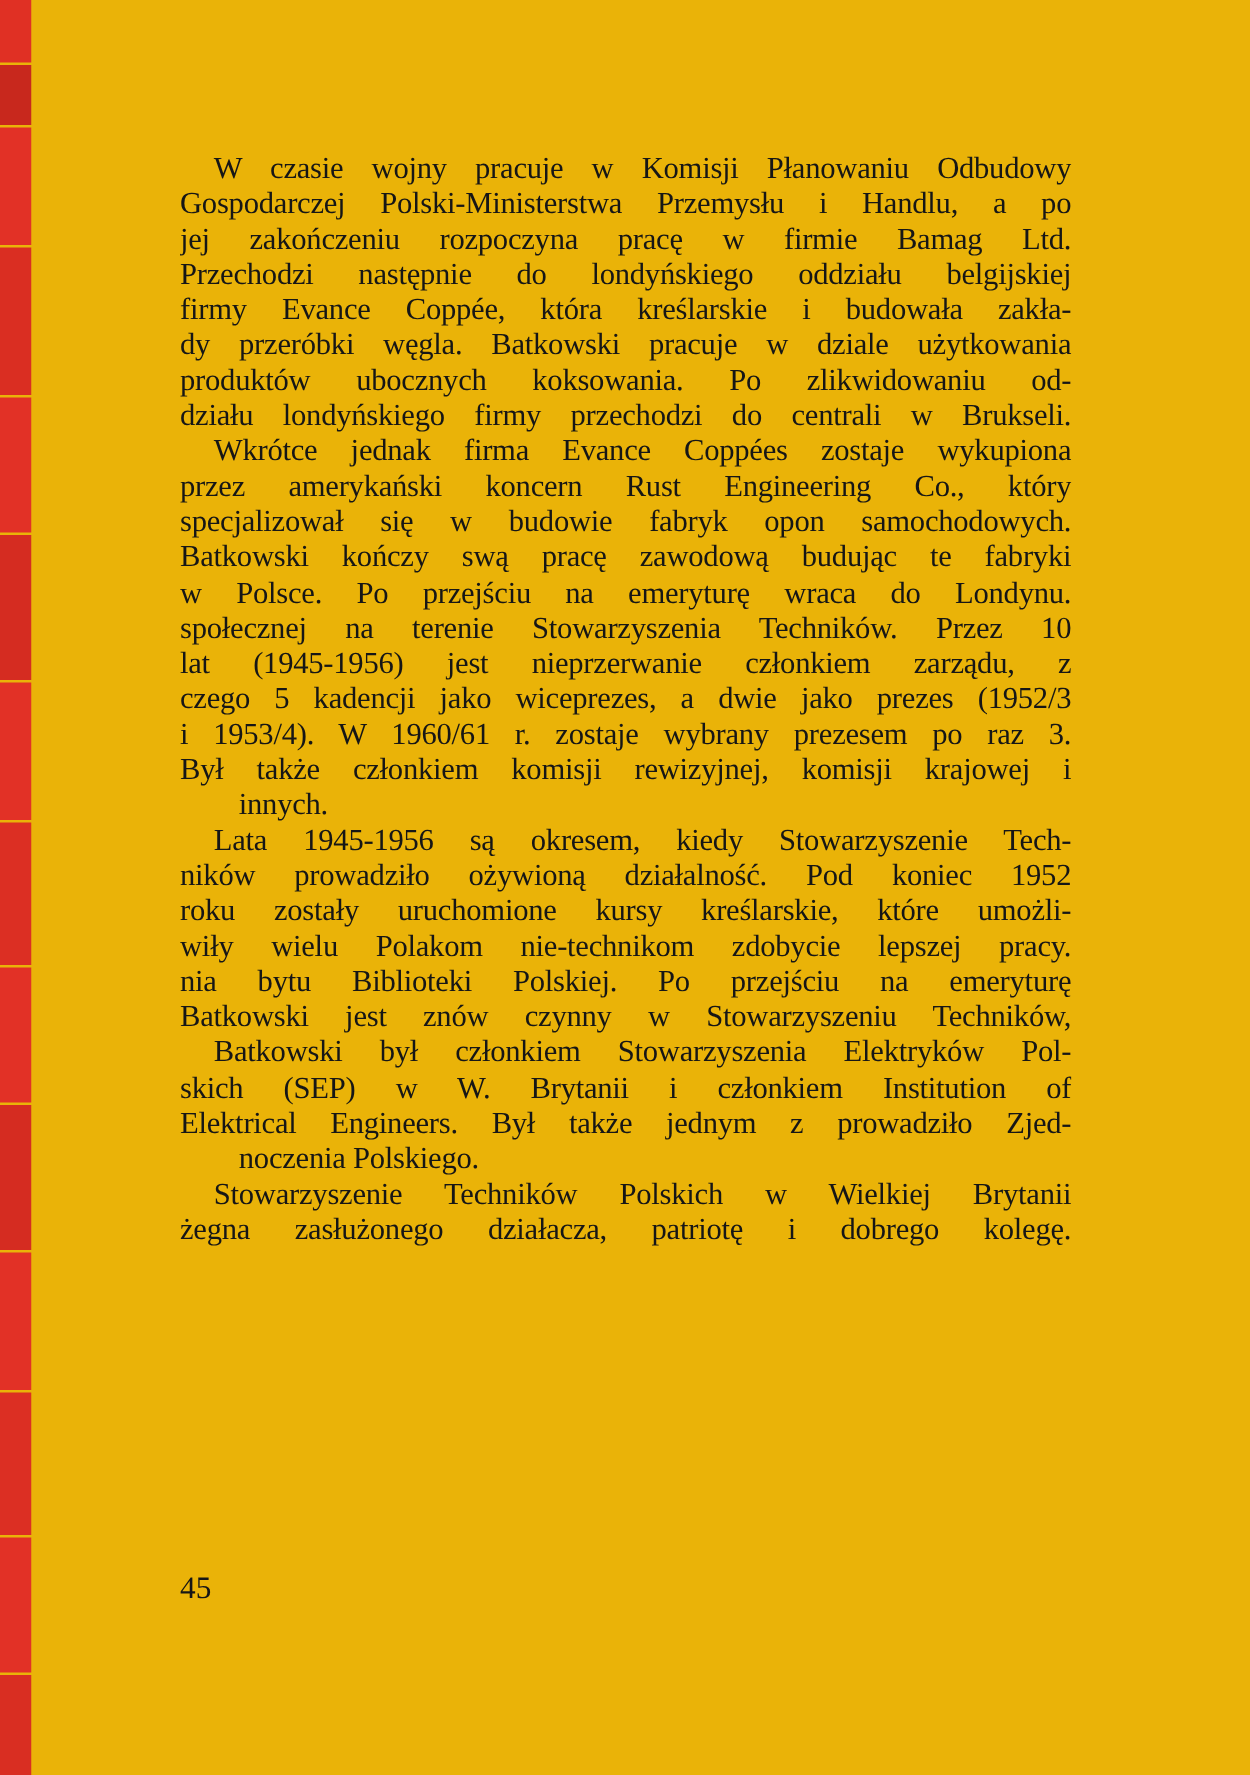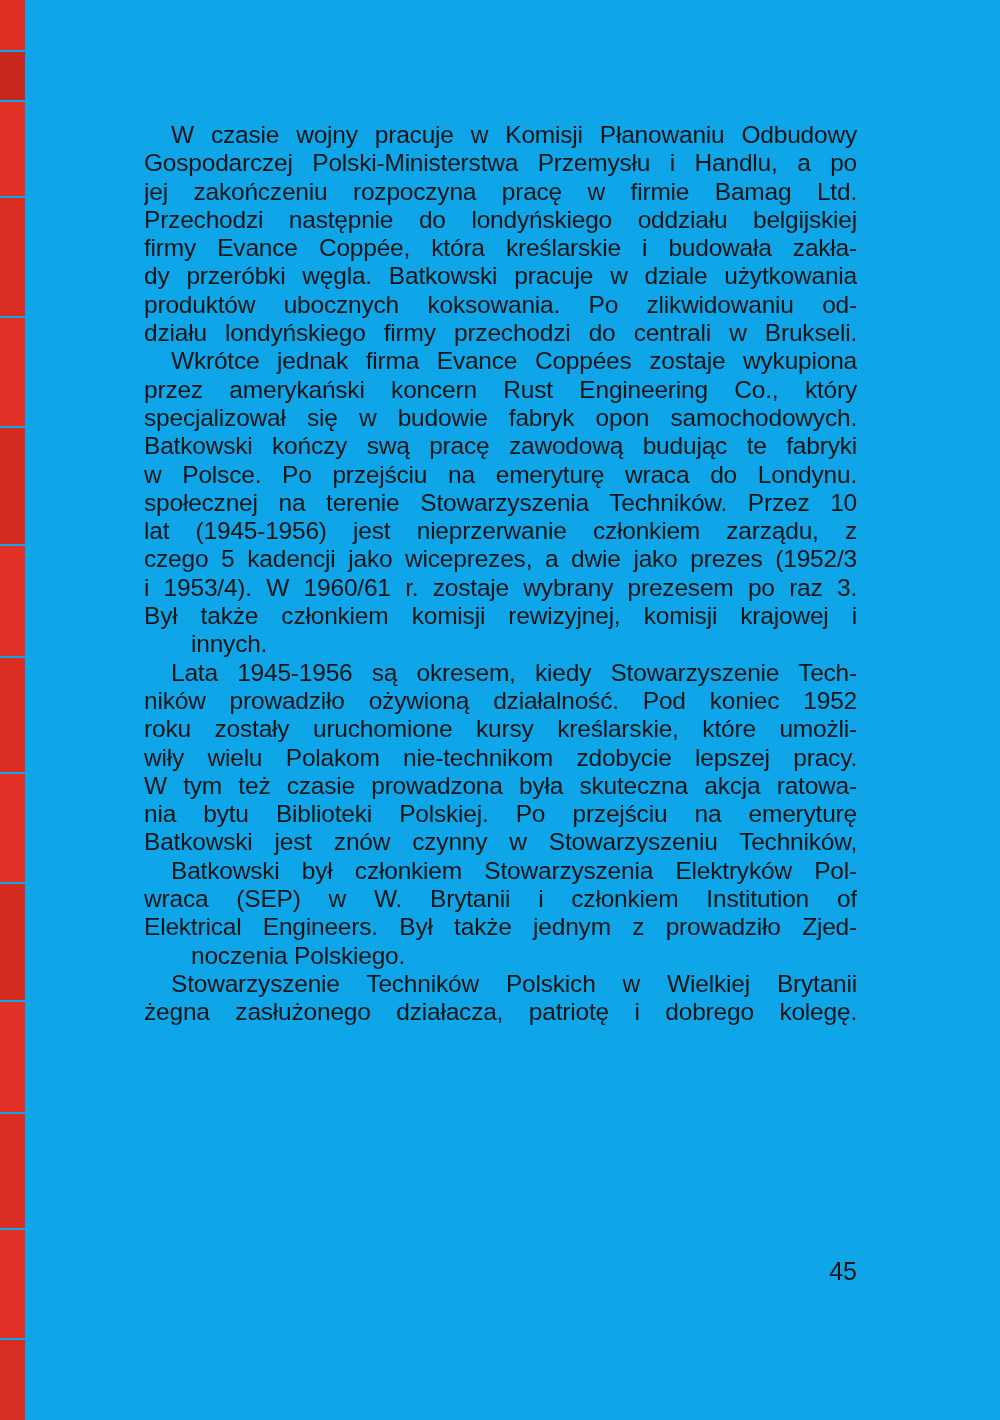--- a/index.html
+++ b/index.html
@@ -1,22 +1,22 @@
 <!DOCTYPE html>
 <html><head>
 <meta charset="utf-8">
 <style>
   html, body { margin: 0; padding: 0; background: #ffffff; }
   .page {
     position: relative;
     width: 1000px;
     height: 1420px;
-    background: #0ea5e9;
+    background: #eab308;
     overflow: hidden;
-    font-family: Liberation Sans, sans-serif;
+    font-family: Liberation Serif, serif;
   }
   .redbar {
     position: absolute;
     left: 0; top: 0;
     width: 25px; height: 1420px;
     display: flex;
     flex-direction: column;
     gap: 2px;
   }
   .redbar .seg { width: 100%; }
@@ -38,21 +38,21 @@
     overflow: hidden;
     white-space: normal;
   }
   .line.pfirst { text-indent: 27px; }
   .line.plast  { text-align-last: left; margin-left: 47px; }
   .page-number {
     position: absolute;
     left: 144px;
     top: 1257px;
     width: 713px;
-    text-align: right;
+    text-align: left;
     font-size: 25px;
     line-height: 28px;
     color: #161616;
   }
 </style>
 </head>
 <body>
 
 <div class="page">
   <div class="redbar" id="redbar">
@@ -95,27 +95,26 @@
         <div class="line">czego 5 kadencji jako wiceprezes, a dwie jako prezes (1952/3</div>
         <div class="line">i 1953/4). W 1960/61 r. zostaje wybrany prezesem po raz 3.</div>
         <div class="line">Był także członkiem komisji rewizyjnej, komisji krajowej i</div>
         <div class="line plast">innych.</div>
       </div>
       <div class="para">
         <div class="line pfirst">Lata 1945-1956 są okresem, kiedy Stowarzyszenie Tech-</div>
         <div class="line">ników prowadziło ożywioną działalność. Pod koniec 1952</div>
         <div class="line">roku zostały uruchomione kursy kreślarskie, które umożli-</div>
         <div class="line">wiły wielu Polakom nie-technikom zdobycie lepszej pracy.</div>
-        <div class="line">W tym też czasie prowadzona była skuteczna akcja ratowa-</div>
         <div class="line">nia bytu Biblioteki Polskiej. Po przejściu na emeryturę</div>
         <div class="line">Batkowski jest znów czynny w Stowarzyszeniu Techników,</div>
       </div>
       <div class="para">
         <div class="line pfirst">Batkowski był członkiem Stowarzyszenia Elektryków Pol-</div>
-        <div class="line">wraca (SEP) w W. Brytanii i członkiem Institution of</div>
+        <div class="line">skich (SEP) w W. Brytanii i członkiem Institution of</div>
         <div class="line">Elektrical Engineers. Był także jednym z prowadziło Zjed-</div>
         <div class="line plast">noczenia Polskiego.</div>
       </div>
       <div class="para">
         <div class="line pfirst">Stowarzyszenie Techników Polskich w Wielkiej Brytanii</div>
         <div class="line">żegna zasłużonego działacza, patriotę i dobrego kolegę.</div>
       </div>
     </div>
   <div class="page-number">45</div>
 </div>

